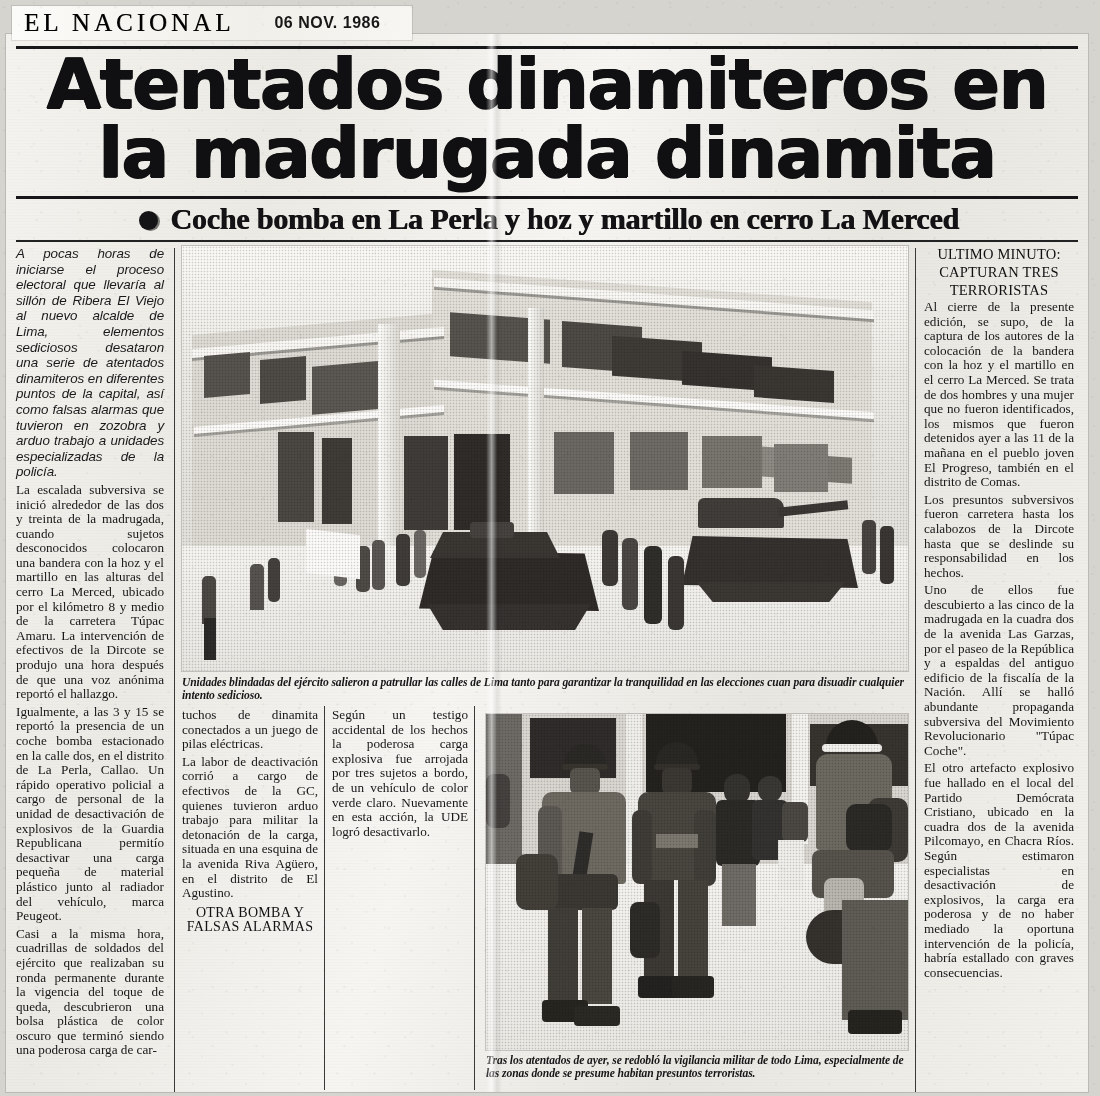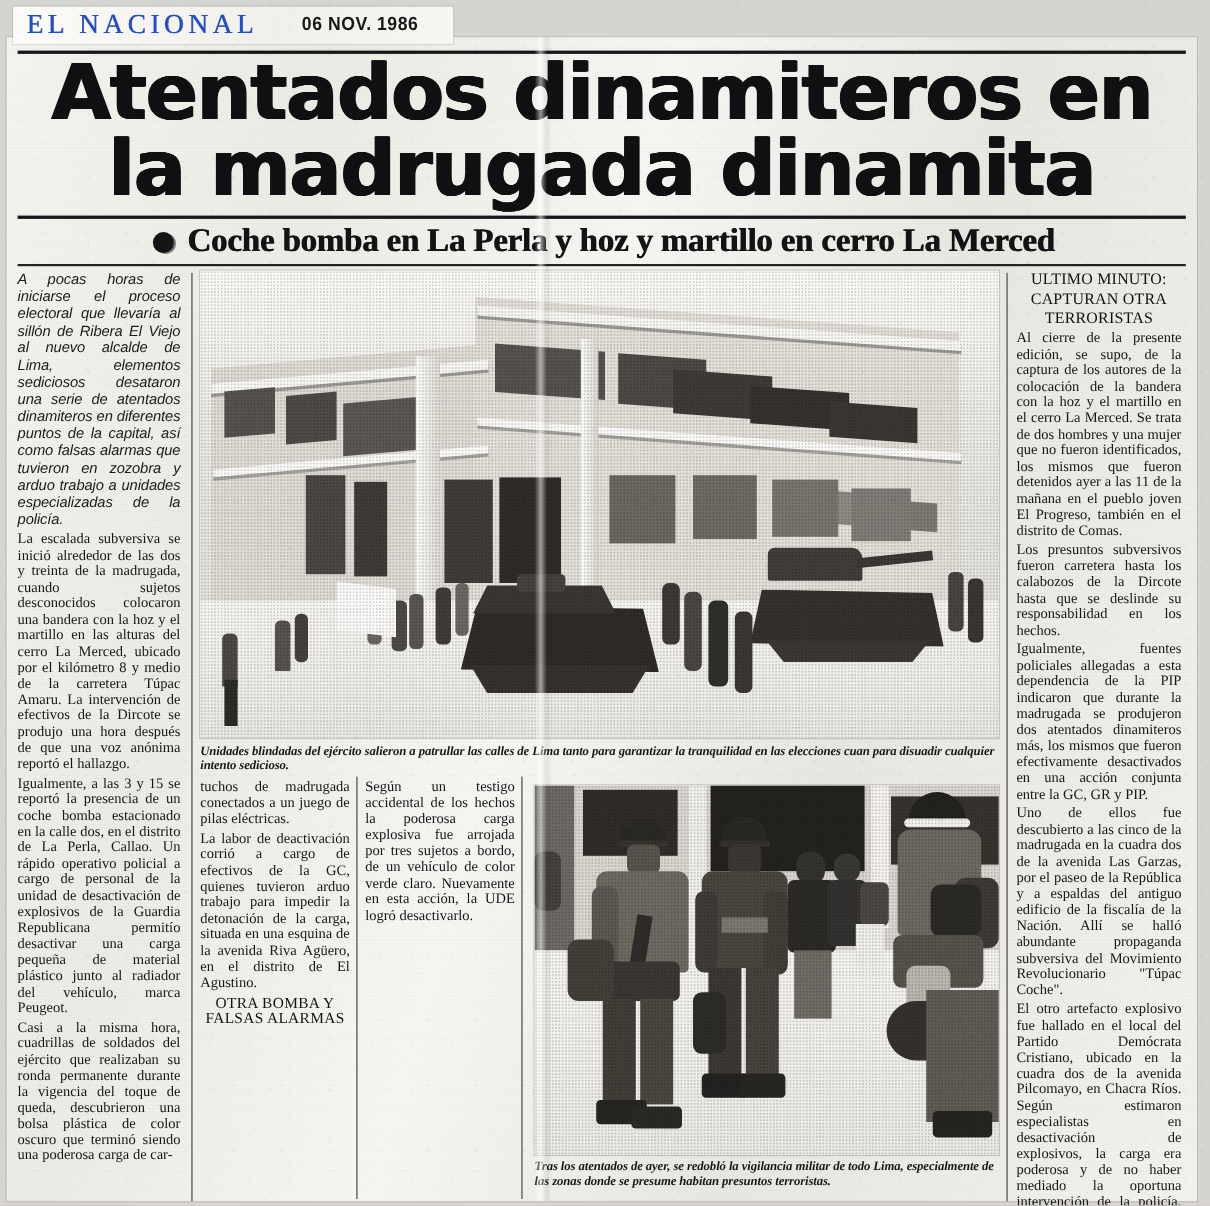--- a/index.html
+++ b/index.html
@@ -58,21 +58,21 @@
     position: absolute;
     left: 24px; top: 9px;
     width: 380px; height: 28px;
     display: flex; align-items: center;
   }
   .masthead-title {
     font-family: "Liberation Serif", serif;
     font-size: 25px;
     letter-spacing: 4px;
     font-weight: 400;
-    color: #1d4ed8;
+    color: #000000;
     text-shadow: 0.5px 0 0 rgba(0,0,0,.55);
     text-align: right;
   }
   .masthead-date {
     margin-left: 40px;
     font-family: "Liberation Sans", sans-serif;
     font-size: 16px;
     font-weight: 700;
     letter-spacing: .5px;
     color: #171717;
@@ -328,22 +328,22 @@
       <div class="blk" style="left:680px;top:274px;width:14px;height:54px;background:#474441;border-radius:5px;"></div>
       <div class="blk" style="left:698px;top:280px;width:14px;height:58px;background:#393633;border-radius:5px;"></div>
 
       <div class="blk" style="left:124px;top:286px;width:54px;height:44px;background:#fbfaf8;transform:skewY(7deg);"></div>
       <div class="halftone"></div>
     </div>
 
     <div class="caption" style="left:166px; top:430px; width:740px;">Unidades blindadas del ejército salieron a patrullar las calles de Lima tanto para garantizar la tranquilidad en las elecciones cuan para disuadir cualquier intento sedicioso.</div>
 
     <div class="col" style="left:166px; top:462px; width:136px;">
-      <p class="txt">tuchos de madrugada conectados a un juego de pilas eléctricas.</p>
-      <p class="txt">La labor de deactivación corrió a cargo de efectivos de la GC, quienes tuvieron arduo trabajo para impedir la detonación de la carga, situada en una esquina de la avenida Riva Agüero, en el distrito de El Agustino.</p>
+      <p class="txt">tuchos de dinamita conectados a un juego de pilas eléctricas.</p>
+      <p class="txt">La labor de deactivación corrió a cargo de efectivos de la GC, quienes tuvieron arduo trabajo para militar la detonación de la carga, situada en una esquina de la avenida Riva Agüero, en el distrito de El Agustino.</p>
       <div class="section-head">OTRA BOMBA Y</div>
       <div class="section-head" style="margin-top:-4px;">FALSAS ALARMAS</div>
     </div>
 
     <div class="col" style="left:316px; top:462px; width:136px;">
       <p class="txt">Según un testigo accidental de los hechos la poderosa carga explosiva fue arrojada por tres sujetos a bordo, de un vehículo de color verde claro. Nuevamente en esta acción, la UDE logró desactivarlo.</p>
     </div>
 
     <div class="photo" style="left:470px; top:468px; width:422px; height:336px;">
       <div class="sky"></div>
@@ -403,25 +403,24 @@
       <div class="blk" style="left:320px;top:196px;width:64px;height:54px;background:#35322d;border-radius:28px;"></div>
       <div class="blk" style="left:356px;top:186px;width:66px;height:120px;background:#5f5c55;"></div>
       <div class="blk" style="left:362px;top:296px;width:54px;height:24px;background:#26241f;border-radius:4px;"></div>
       <div class="halftone"></div>
     </div>
 
     <div class="caption" style="left:470px; top:808px; width:426px;">Tras los atentados de ayer, se redobló la vigilancia militar de todo Lima, especialmente de las zonas donde se presume habitan presuntos terroristas.</div>
 
     <div class="col" style="left:908px; width:150px;">
       <div class="kicker">ULTIMO MINUTO:</div>
-      <div class="kicker">CAPTURAN OTRA</div>
+      <div class="kicker">CAPTURAN TRES</div>
       <div class="kicker">TERRORISTAS</div>
       <p class="txt">Al cierre de la presente edición, se supo, de la captura de los autores de la colocación de la bandera con la hoz y el martillo en el cerro La Merced. Se trata de dos hombres y una mujer que no fueron identificados, los mismos que fueron detenidos ayer a las 11 de la mañana en el pueblo joven El Progreso, también en el distrito de Comas.</p>
       <p class="txt">Los presuntos subversivos fueron carretera hasta los calabozos de la Dircote hasta que se deslinde su responsabilidad en los hechos.</p>
-      <p class="txt">Igualmente, fuentes policiales allegadas a esta dependencia de la PIP indicaron que durante la madrugada se produjeron dos atentados dinamiteros más, los mismos que fueron efectivamente desactivados en una acción conjunta entre la GC, GR y PIP.</p>
       <p class="txt">Uno de ellos fue descubierto a las cinco de la madrugada en la cuadra dos de la avenida Las Garzas, por el paseo de la República y a espaldas del antiguo edificio de la fiscalía de la Nación. Allí se halló abundante propaganda subversiva del Movimiento Revolucionario "Túpac Coche".</p>
       <p class="txt">El otro artefacto explosivo fue hallado en el local del Partido Demócrata Cristiano, ubicado en la cuadra dos de la avenida Pilcomayo, en Chacra Ríos. Según estimaron especialistas en desactivación de explosivos, la carga era poderosa y de no haber mediado la oportuna intervención de la policía, habría estallado con graves consecuencias.</p>
     </div>
 
   </div>
 
   <div class="fold" style="left:486px;"></div>
   <div class="grain"></div>
 </div>
 

